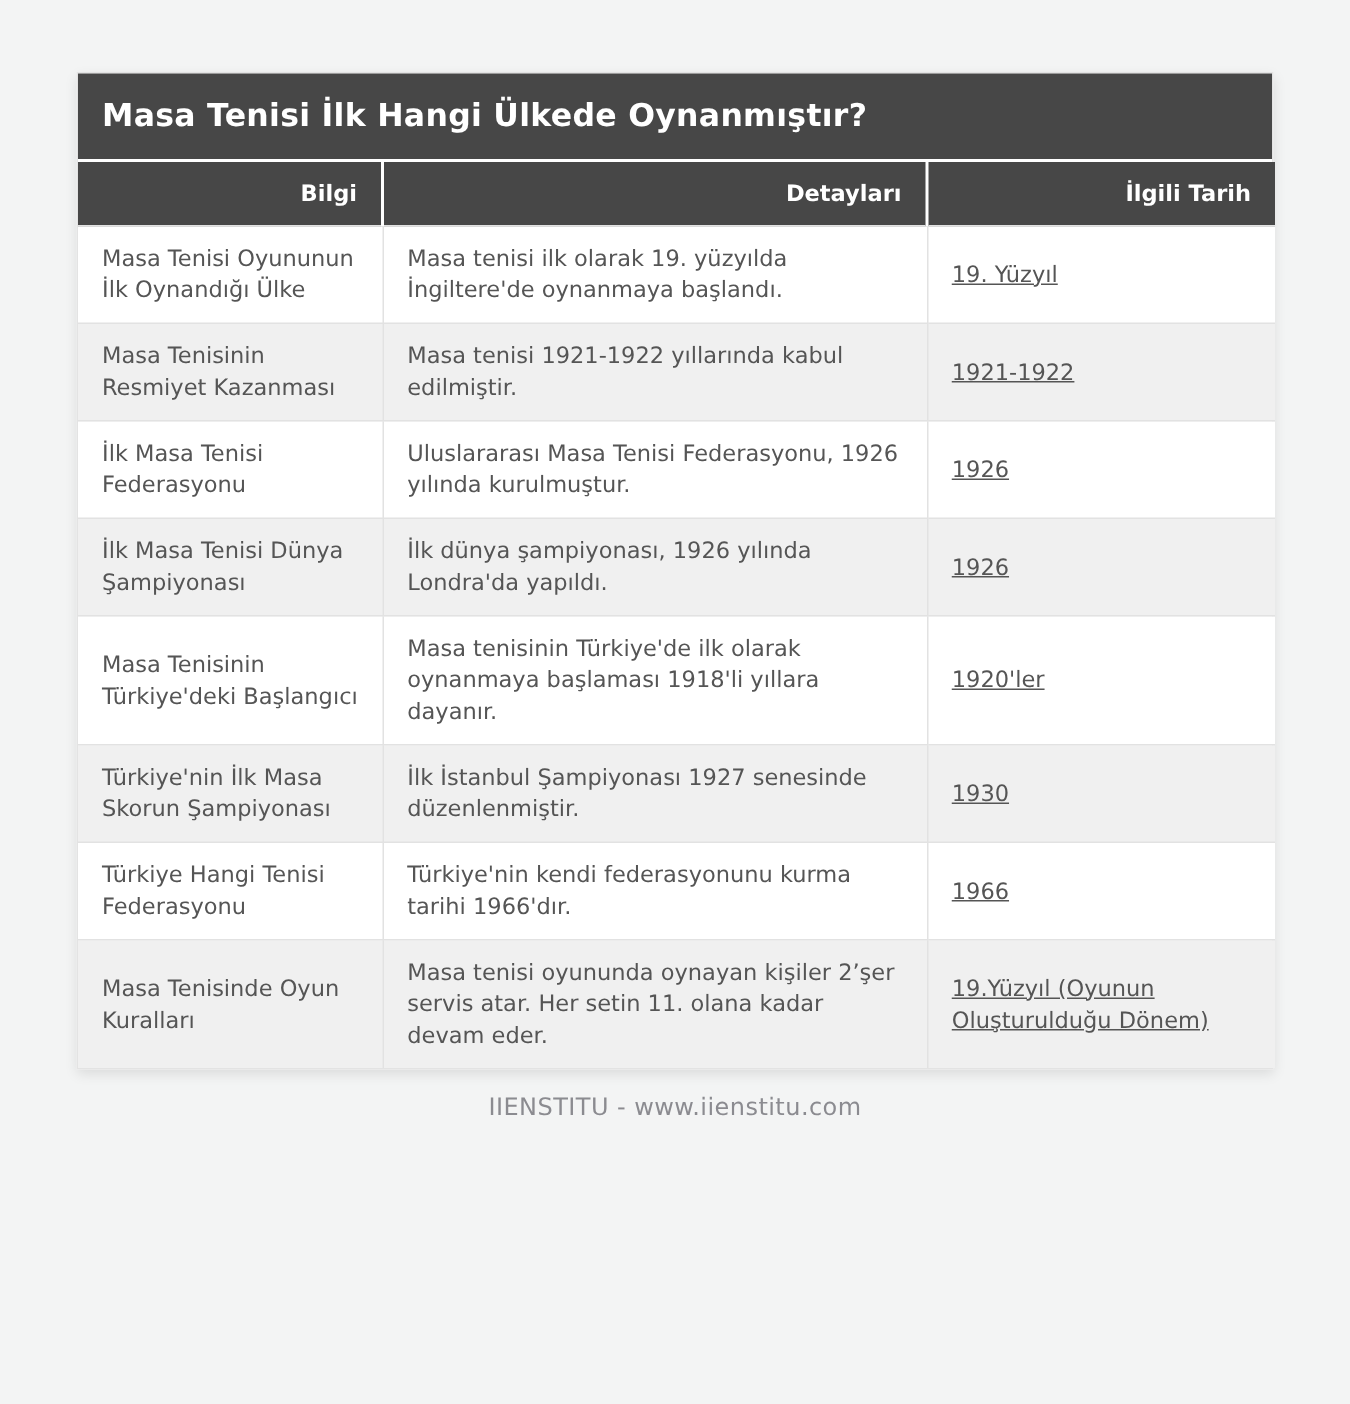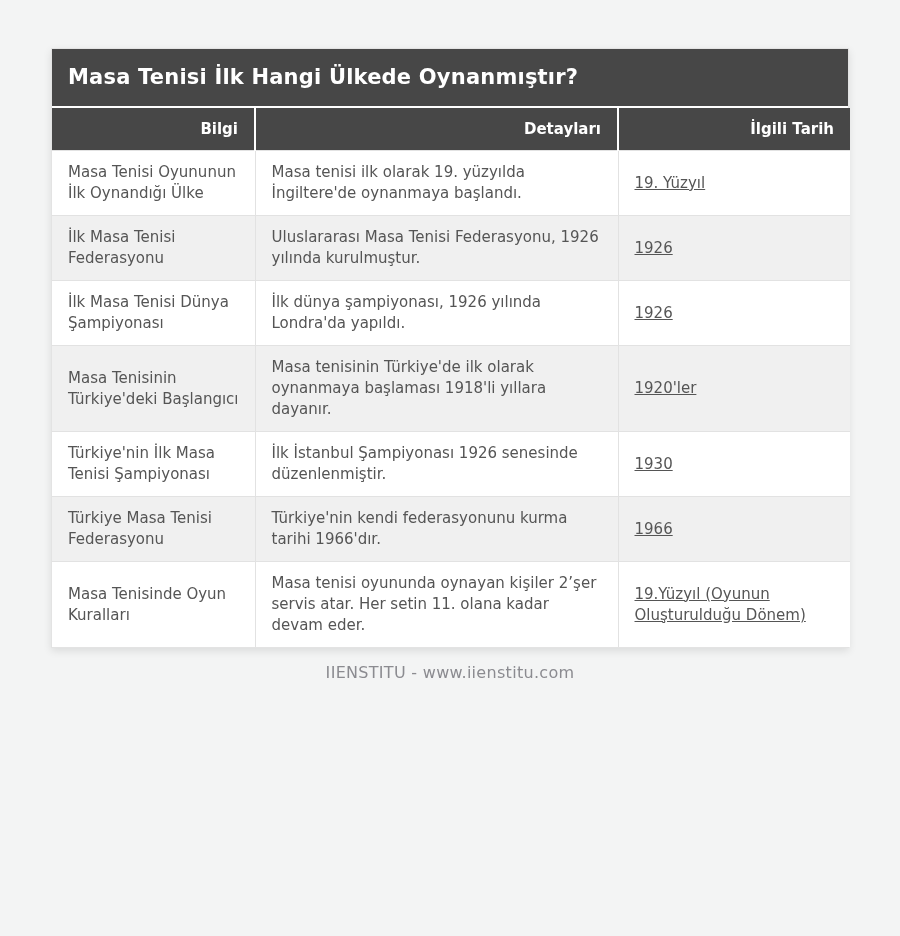--- a/index.html
+++ b/index.html
@@ -83,41 +83,46 @@
         <th>İlgili Tarih</th>
       </tr>
     </thead>
     <tbody id="table-body">
         <tr>
           <td>Masa Tenisi Oyununun İlk Oynandığı Ülke</td>
           <td>Masa tenisi ilk olarak 19. yüzyılda İngiltere'de oynanmaya başlandı.</td>
           <td>19. Yüzyıl</td>
         </tr>
         <tr>
+          <td>Masa Tenisinin Resmiyet Kazanması</td>
+          <td>Masa tenisi 1921-1922 yıllarında kabul edilmiştir.</td>
+          <td>1921-1922</td>
+        </tr>
+        <tr>
           <td>İlk Masa Tenisi Federasyonu</td>
           <td>Uluslararası Masa Tenisi Federasyonu, 1926 yılında kurulmuştur.</td>
           <td>1926</td>
         </tr>
         <tr>
           <td>İlk Masa Tenisi Dünya Şampiyonası</td>
           <td>İlk dünya şampiyonası, 1926 yılında Londra'da yapıldı.</td>
           <td>1926</td>
         </tr>
         <tr>
           <td>Masa Tenisinin Türkiye'deki Başlangıcı</td>
           <td>Masa tenisinin Türkiye'de ilk olarak oynanmaya başlaması 1918'li yıllara dayanır.</td>
           <td>1920'ler</td>
         </tr>
         <tr>
-          <td>Türkiye'nin İlk Masa Tenisi Şampiyonası</td>
-          <td>İlk İstanbul Şampiyonası 1926 senesinde düzenlenmiştir.</td>
+          <td>Türkiye'nin İlk Masa Skorun Şampiyonası</td>
+          <td>İlk İstanbul Şampiyonası 1927 senesinde düzenlenmiştir.</td>
           <td>1930</td>
         </tr>
         <tr>
-          <td>Türkiye Masa Tenisi Federasyonu</td>
+          <td>Türkiye Hangi Tenisi Federasyonu</td>
           <td>Türkiye'nin kendi federasyonunu kurma tarihi 1966'dır.</td>
           <td>1966</td>
         </tr>
         <tr>
           <td>Masa Tenisinde Oyun Kuralları</td>
           <td>Masa tenisi oyununda oynayan kişiler 2’şer servis atar. Her setin 11. olana kadar devam eder.</td>
           <td>19.Yüzyıl (Oyunun Oluşturulduğu Dönem)</td>
         </tr>
       </tbody>
   </table>

